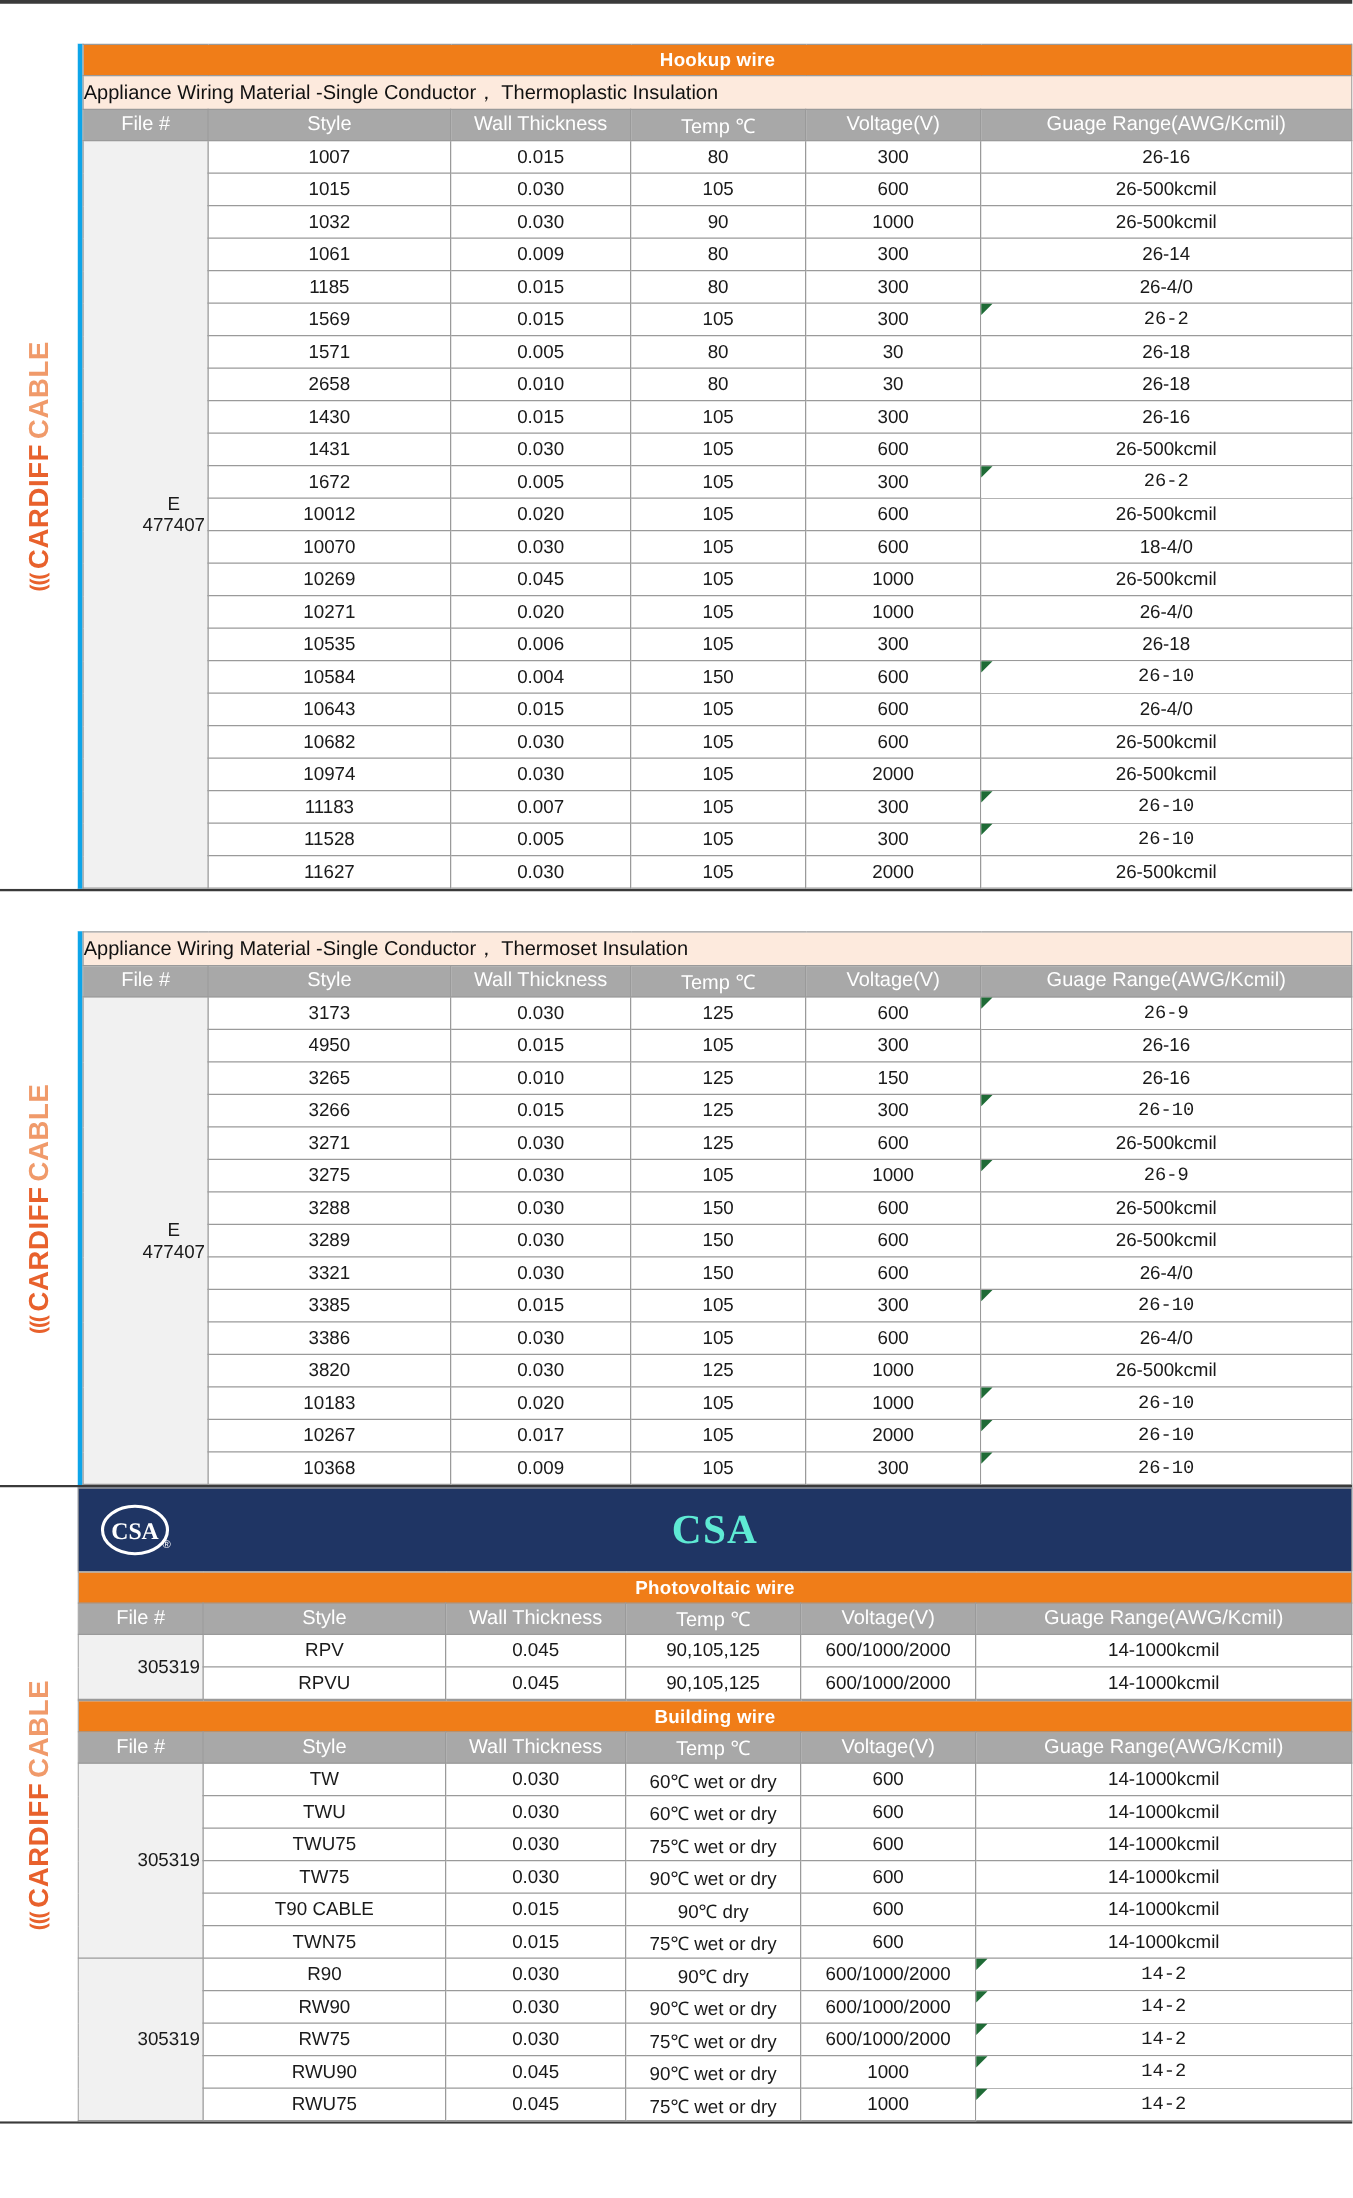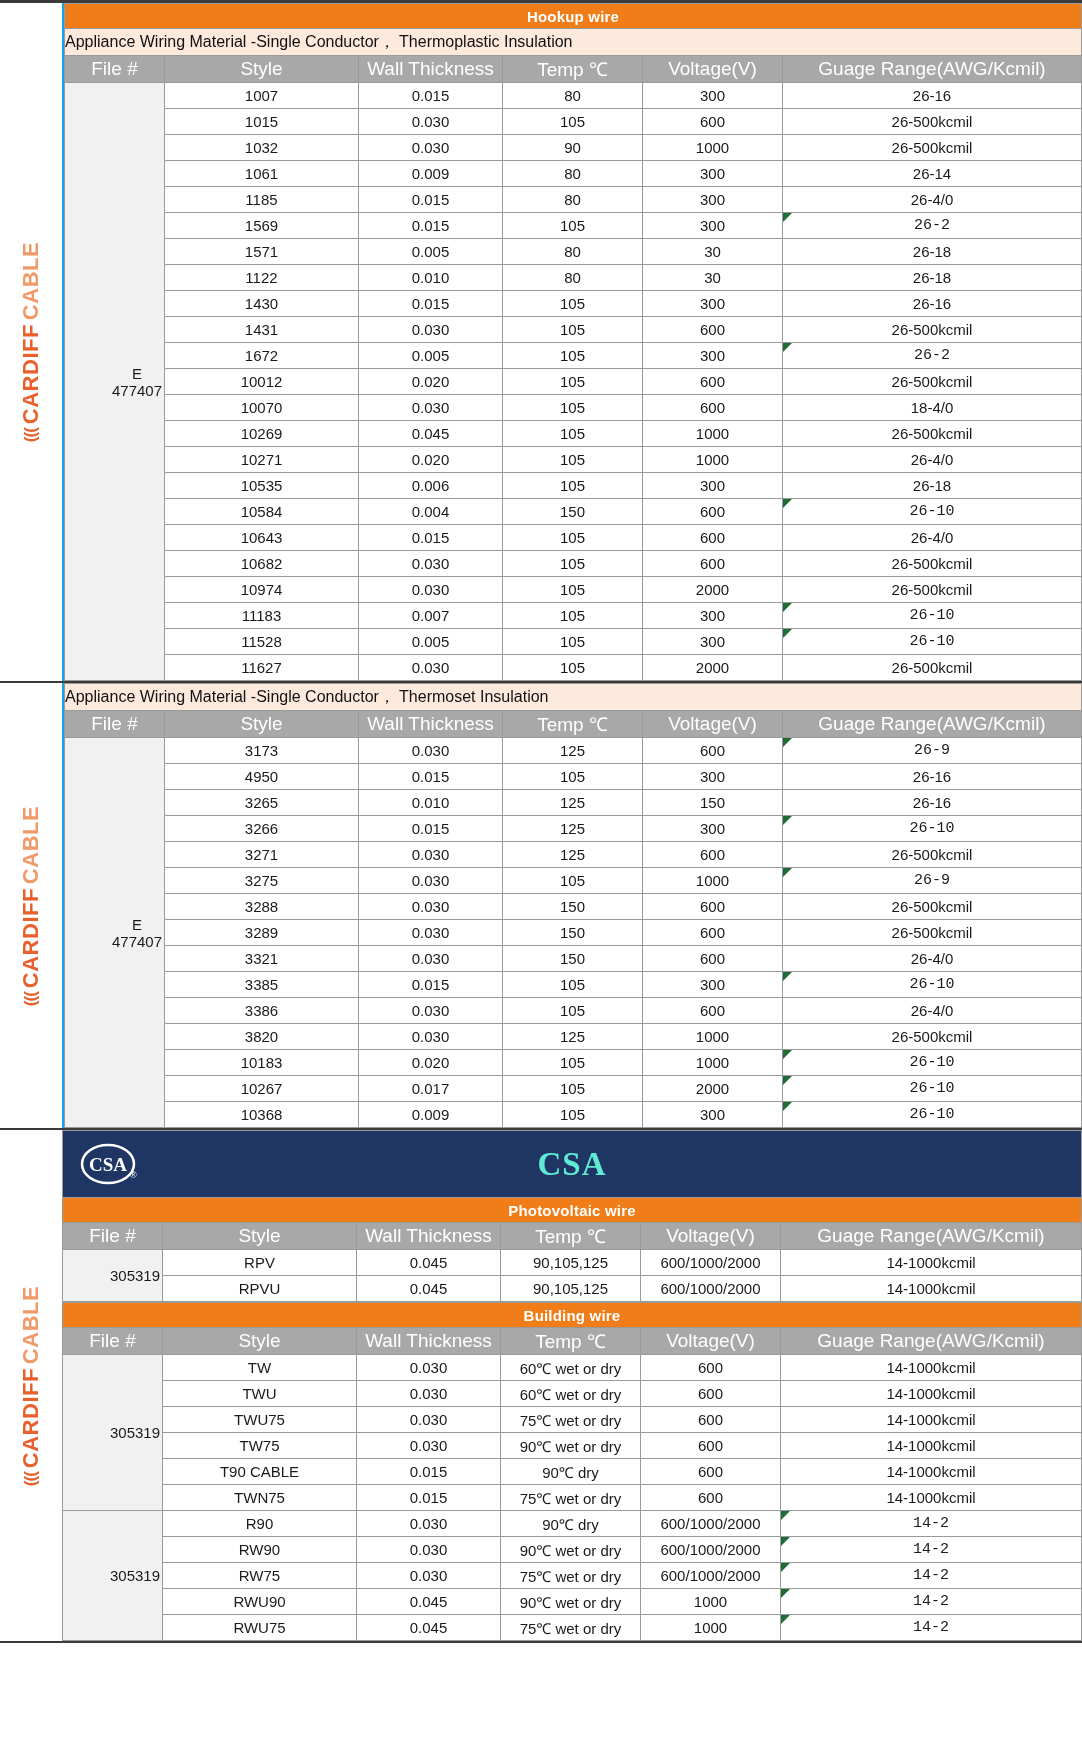--- a/index.html
+++ b/index.html
@@ -6,21 +6,21 @@
   body{width:1082px;font-family:"Liberation Sans",sans-serif;color:#1a1a1a;}
   .page{width:1082px;position:relative;}
 
   
   table{border-collapse:collapse;width:100%;table-layout:fixed;}
   td,th{border:1px solid #9a9a9a;padding:0;font-weight:normal;}
 
   .band-orange{background:#f07d18;color:#ffffff;font-weight:bold;text-align:center;
                font-size:15px;height:24px;letter-spacing:.2px;}
   .band-cream{background:#fdeadd;color:#111;text-align:left;font-size:16px;height:26px;}
-  .hdr{background:#a8a8a8;color:#ffffff;text-align:center;font-size:19px;height:24px;}
+  .hdr{background:#a8a8a8;color:#ffffff;text-align:center;font-size:16px;height:24px;}
   .cell{text-align:center;font-size:15px;height:25px;background:#ffffff;}
   .file-cell{text-align:center;font-size:15px;background:#f1f1f1;padding-left:45px;}
 
   
   col.c-file{width:100px;}
   col.c-style{width:194px;}
   col.c-wall{width:144px;}
   col.c-temp{width:140px;}
   col.c-volt{width:140px;}
   col.c-gauge{width:undefined;}
@@ -28,21 +28,21 @@
   
   .rail{position:absolute;left:0;top:0;width:62px;height:100%;
         display:flex;align-items:center;justify-content:center;background:#ffffff;}
   .logo{transform:rotate(-90deg);white-space:nowrap;display:flex;align-items:center;gap:4px;}
   .logo .mark{color:#e8612c;font-size:17px;font-weight:bold;letter-spacing:-1px;}
   .logo .b{color:#e8612c;font-weight:bold;font-size:22px;letter-spacing:.5px;}
   .logo .g{color:#f09a6a;font-weight:bold;font-size:22px;letter-spacing:.5px;}
 
   .section{position:relative;border-bottom:2px solid #3a3a3a;}
   .section .body{margin-left:62px;}
-  .sec-inner{border-left:2px solid #0ea5e9;}
+  .sec-inner{border-left:4px solid #0ea5e9;margin-top:32px;}
 
   
   .csa-band{display:flex;align-items:center;background:#1f3564;height:66px;color:#5eead4;
             border:1px solid #9a9a9a;border-bottom:none;}
   .csa-logo{width:92px;display:flex;align-items:center;justify-content:center;}
   .csa-logo svg{display:block;}
   .csa-title{flex:1;text-align:center;font-family:"Liberation Serif",serif;
              font-size:33px;font-weight:bold;letter-spacing:1px;margin-right:92px;}
 
   .topline{height:3px;background:#3a3a3a;}
@@ -134,21 +134,21 @@
                   <td class="cell greenmark">26-2</td>
                 </tr>
                 <tr>
                   <td class="cell">1571</td>
                   <td class="cell">0.005</td>
                   <td class="cell">80</td>
                   <td class="cell">30</td>
                   <td class="cell">26-18</td>
                 </tr>
                 <tr>
-                  <td class="cell">1122</td>
+                  <td class="cell">2658</td>
                   <td class="cell">0.010</td>
                   <td class="cell">80</td>
                   <td class="cell">30</td>
                   <td class="cell">26-18</td>
                 </tr>
                 <tr>
                   <td class="cell">1430</td>
                   <td class="cell">0.015</td>
                   <td class="cell">105</td>
                   <td class="cell">300</td>

